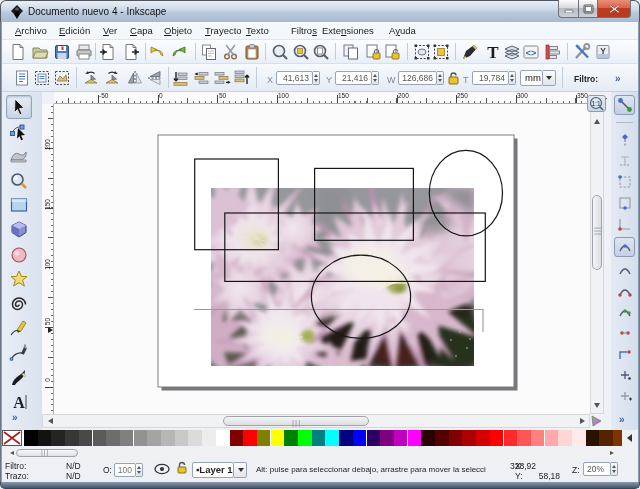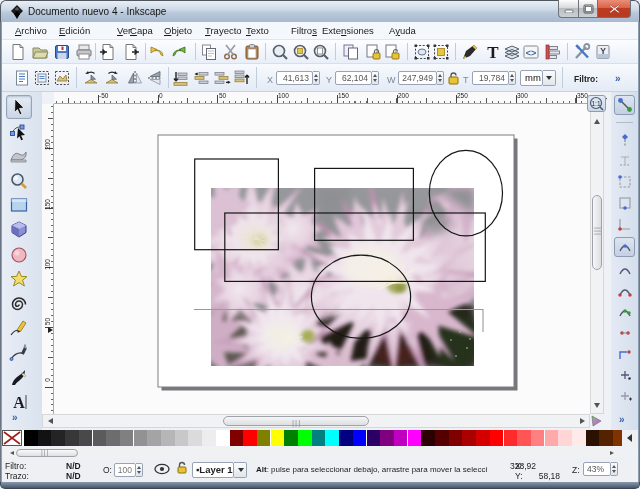--- a/index.html
+++ b/index.html
@@ -73,21 +73,21 @@
 #snapmore{position:absolute;left:619px;top:414px;font-size:10px;color:#3a62a8;font-weight:bold}
 
 #palette{position:absolute;left:2px;top:430px;width:620px;height:16px;background:#fff}
 #palette i{position:absolute;top:0;width:13.5px;height:16px}
 #palx{position:absolute;left:2px;top:430px;width:20px;height:16px;background:#fff;border:1px solid #555}
 #palarr{position:absolute;left:622px;top:430px;width:16px;height:16px;background:#eef0f3}
 #palscroll{position:absolute;left:2px;top:448px;width:620px;height:10px;background:#f0f1f3}
 #palthumb{position:absolute;left:16px;top:449px;width:62px;height:8px;background:linear-gradient(#f8f9fa,#dddfe2);border:1px solid #9fa3a9;border-radius:4px}
 
 #status{position:absolute;left:2px;top:458px;width:636px;height:24px;background:#eef0f3;font-size:8.5px;color:#1c1c1c}
-#status .b{font-weight:bold}
+#status .b{font-weight:normal}
 
 #brd-l{position:absolute;left:0;top:22px;width:2px;height:460px;background:linear-gradient(90deg,#5a636e,#9fb2c8)}
 #brd-r{position:absolute;left:638px;top:22px;width:2px;height:460px;background:linear-gradient(90deg,#9fb2c8,#5a636e)}
 #brd-b{position:absolute;left:0px;top:482px;width:640px;height:7px;background:linear-gradient(#8a9aae,#47566a);border-radius:0 0 5px 5px;border:1px solid #3c4654;border-top:none}
 svg{display:block}
 </style></head><body>
 <div id="win">
 
 <div id="title">
  <svg class="abs" style="left:8px;top:3px" width="16" height="16" viewBox="0 0 16 16">
@@ -112,21 +112,21 @@
  <div class="cap cl">
         <svg width="11" height="10" viewBox="0 0 11 10">
           <path d="M1.5 1 L5.5 4 L9.5 1 L10.5 2 L6.8 5 L10.5 8 L9.5 9 L5.5 6 L1.5 9 L0.5 8 L4.2 5 L0.5 2 Z" fill="#fff" stroke="#7a2214" stroke-width="0.5"></path>
         </svg>
       </div>
 </div>
 
 <div id="menubar">
  <span style="left:13px"><u>A</u>rchivo</span>
  <span style="left:57px"><u>E</u>dición</span>
- <span style="left:115px"><u>V</u>er</span>
+ <span style="left:101px"><u>V</u>er</span>
  <span style="left:128px"><u>C</u>apa</span>
  <span style="left:162px"><u>O</u>bjeto</span>
  <span style="left:203px"><u>T</u>rayecto</span>
  <span style="left:244px"><u>T</u>exto</span>
  <span style="left:289px">Filtro<u>s</u></span>
  <span style="left:320px">Exte<u>n</u>siones</span>
  <span style="left:387px">A<u>y</u>uda</span>
 </div>
 
 <div id="tb1">
@@ -324,24 +324,24 @@
         <rect x="2" y="2" width="9" height="2.6" fill="#c8ccd4" stroke="#778" stroke-width="0.7"></rect>
         <rect x="2" y="6" width="9" height="2.6" fill="#c8ccd4" stroke="#778" stroke-width="0.7"></rect>
         <rect x="2" y="10" width="9" height="2.8" fill="#d8c080" stroke="#96803a" stroke-width="0.8"></rect>
         <path d="M14 15 V6 M14 6 l-2 2.5 M14 6 l2 2.5" stroke="#222" stroke-width="1.4" fill="none"></path>
       </svg>
       <div class="vsep" style="left:253.5px"></div>
       <span class="lbl" style="left:265px">X</span>
       <span class="fld" style="left:274px;top:7px;width:37px">41,613</span>
       <span class="spin" style="left:311px;top:7px"></span>
       <span class="lbl" style="left:324px">Y</span>
-      <span class="fld" style="left:333px;top:7px;width:37px">62,104</span>
+      <span class="fld" style="left:333px;top:7px;width:37px">21,416</span>
       <span class="spin" style="left:370px;top:7px"></span>
       <span class="lbl" style="left:385px">W</span>
-      <span class="fld" style="left:396px;top:7px;width:39px">247,949</span>
+      <span class="fld" style="left:396px;top:7px;width:39px">126,686</span>
       <span class="spin" style="left:435px;top:7px"></span>
       <svg class="abs" style="left:445px;top:7px" width="13" height="14" viewBox="0 0 13 14">
         <rect x="2" y="6" width="9" height="7" rx="1" fill="#e8c530" stroke="#8a7010" stroke-width="1"></rect>
         <path d="M4 6 V4.5 a2.5 2.5 0 0 1 5 0" fill="none" stroke="#555" stroke-width="1.3"></path>
       </svg>
       <span class="lbl" style="left:461px">T</span>
       <span class="fld" style="left:470px;top:7px;width:37px">19,784</span>
       <span class="spin" style="left:507px;top:7px"></span>
       <span class="fld" style="left:518px;top:6px;width:23px;height:16px;text-align:left;padding-left:4px;line-height:14px;color:#111;font-size:9.5px">mm</span>
       <span class="abs" style="left:541px;top:6px;width:13px;height:16px;background:linear-gradient(#fbfcfd,#dfe5ec);border:1px solid #98a4b5;border-left:none;border-radius:0 2px 2px 0"></span>
@@ -886,19 +886,19 @@
       </svg>
  <span class="fld" style="left:190px;top:4px;width:42px;height:16px;text-align:left;padding-left:3px;font-weight:bold;color:#222;font-size:9.5px;line-height:14px;white-space:nowrap;overflow:hidden">▪Layer 1</span>
  <span class="abs" style="left:232px;top:4px;width:13px;height:16px;background:linear-gradient(#fbfcfd,#dfe5ec);border:1px solid #98a4b5;border-left:none;border-radius:0 2px 2px 0"></span>
       <span class="sarr abs" style="left:236px;top:10px;border-left:3px solid transparent;border-right:3px solid transparent;border-top:4px solid #333"></span>
  <span class="abs" style="left:254px;top:7px;width:253px;overflow:hidden;white-space:nowrap;font-size:8px"><span class="b">Alt</span>: pulse para seleccionar debajo, arrastre para mover la selecci</span>
  <span class="abs" style="left:513px;top:3px">X:</span>
       <span class="abs" style="left:504px;top:3px;width:34px;text-align:center">328,92</span>
  <span class="abs" style="left:513px;top:13px">Y:</span>
       <span class="abs" style="left:524px;top:13px;width:34px;text-align:right">58,18</span>
  <span class="abs" style="left:570px;top:7px">Z:</span>
- <span class="fld" style="left:581px;top:4px;width:28px;text-align:center">43%</span>
+ <span class="fld" style="left:581px;top:4px;width:28px;text-align:center">20%</span>
       <span class="spin" style="left:609px;top:4px"></span>
 </div>
 <div id="brd-l"></div>
     <div id="brd-r"></div>
     <div id="brd-b"></div>
 </div>
 
 </body></html>

